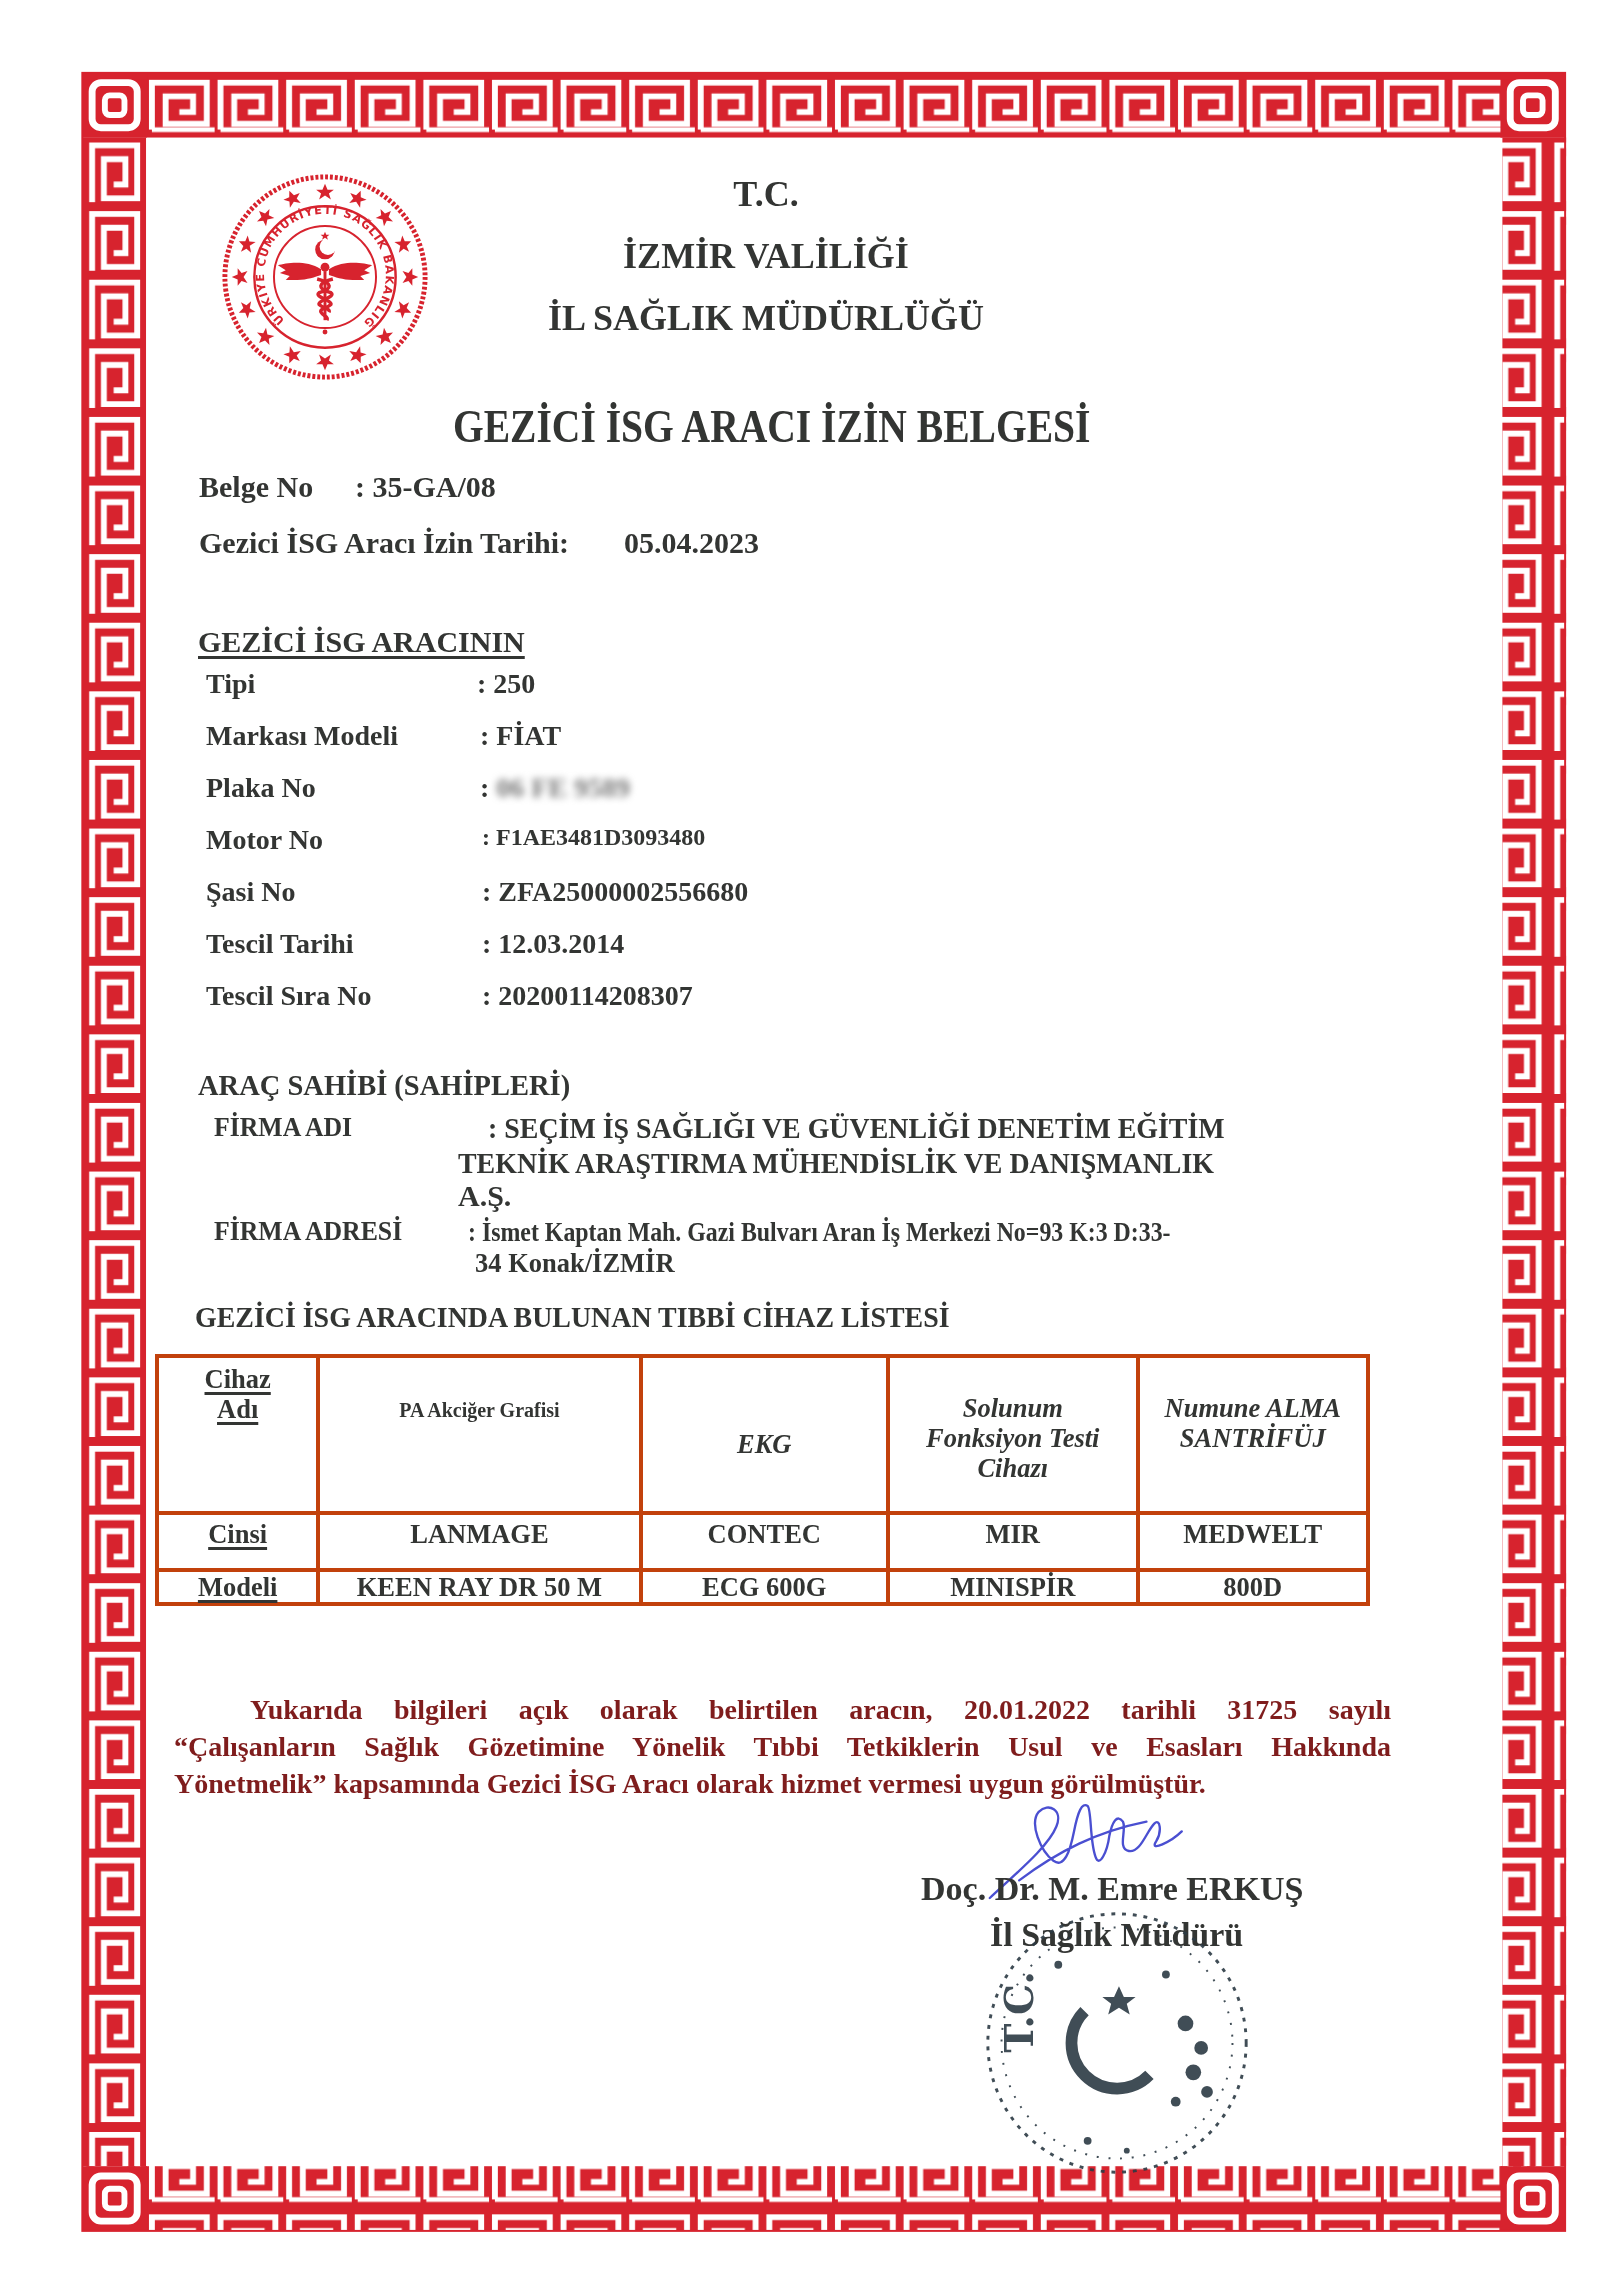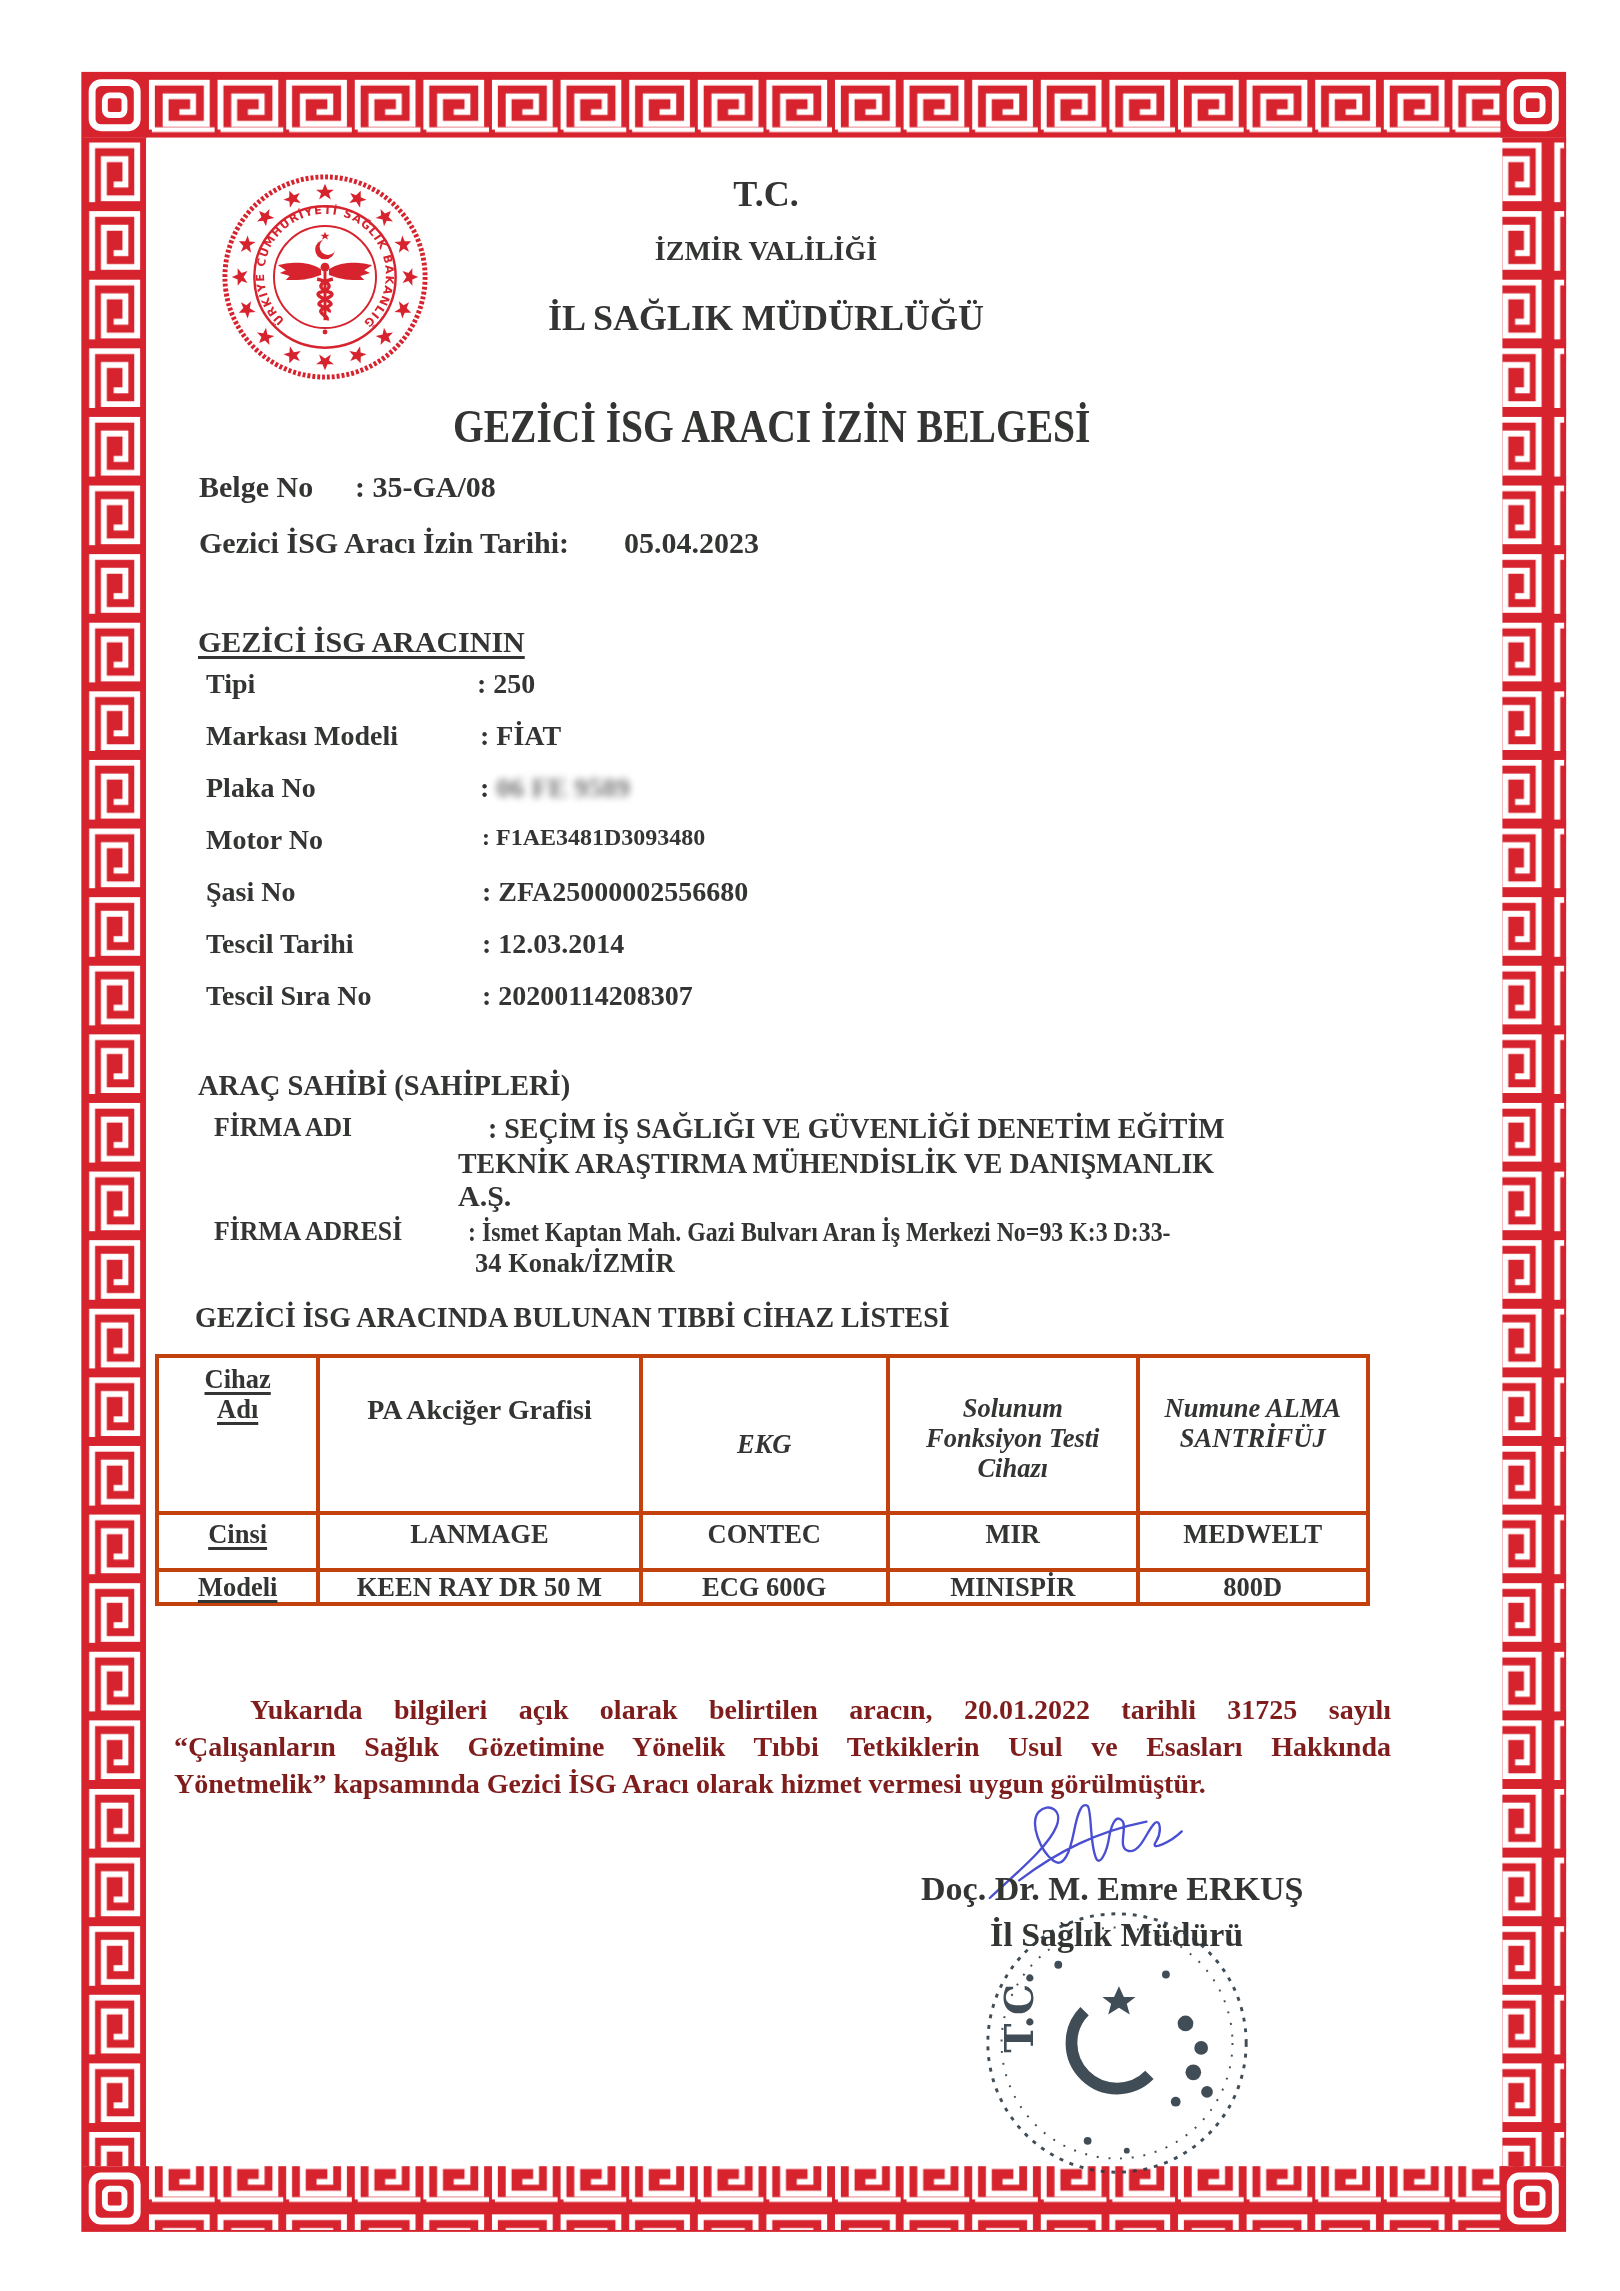--- a/index.html
+++ b/index.html
@@ -133,21 +133,21 @@
   <circle cx="0" cy="-10" r="4.5" fill="#d7232e"></circle>
   <line x1="0" y1="-6" x2="0" y2="44" stroke="#d7232e" stroke-width="3"></line>
   <path d="M -8,2 C 8,6 8,12 -6,16 C -12,20 8,24 6,28 C 2,32 -6,32 -4,36 C -2,40 4,40 2,44" fill="none" stroke="#d7232e" stroke-width="3.5"></path>
   <path d="M 8,2 C -8,6 -8,12 6,16 C 12,20 -8,24 -6,28 C -2,32 6,32 4,36" fill="none" stroke="#d7232e" stroke-width="3.5"></path>
   <circle cx="0" cy="56" r="2.5" fill="#d7232e"></circle>
 </svg>
 
 <div class="head-line" style="top:173px; font-size:36px; left:0; width:1532px;">
   <span>T.C.</span>
 </div>
-<div class="head-line" style="top:235px; font-size:28px;">
+<div class="head-line" style="top:235px; font-size:36px;">
   <span>İZMİR VALİLİĞİ</span>
 </div>
 <div class="head-line" style="top:297px; font-size:36px;">
   <span>İL SAĞLIK MÜDÜRLÜĞÜ</span>
 </div>
 
 <div class="head-line" style="top:400px; font-size:46px; left:0; width:1543px;">
   <span class="cond" style="transform:scaleX(0.86);">GEZİCİ İSG ARACI İZİN BELGESİ</span>
 </div>
 
@@ -216,21 +216,21 @@
       <col style="width:326px">
       <col style="width:250px">
       <col style="width:252px">
       <col style="width:232px">
   </colgroup>
   <tbody>
       <tr style="height:157px;">
     <td class="rowhead" style="vertical-align:top; padding-top:5.9px;">
       <span>Cihaz</span><br><span>Adı</span>
     </td>
-    <td style="vertical-align:top; padding-top:37px; font-size:28px;">
+    <td style="vertical-align:top; padding-top:37px; font-size:20px;">
       <span>PA Akciğer Grafisi</span>
     </td>
     <td class="ital" style="vertical-align:top; padding-top:71px;">
       <span class="ital">EKG</span>
     </td>
     <td style="vertical-align:top; padding-top:35px;">
       <span class="ital">Solunum</span><br>
       <span class="ital">Fonksiyon Testi</span><br>
       <span class="ital">Cihazı</span>
     </td>

